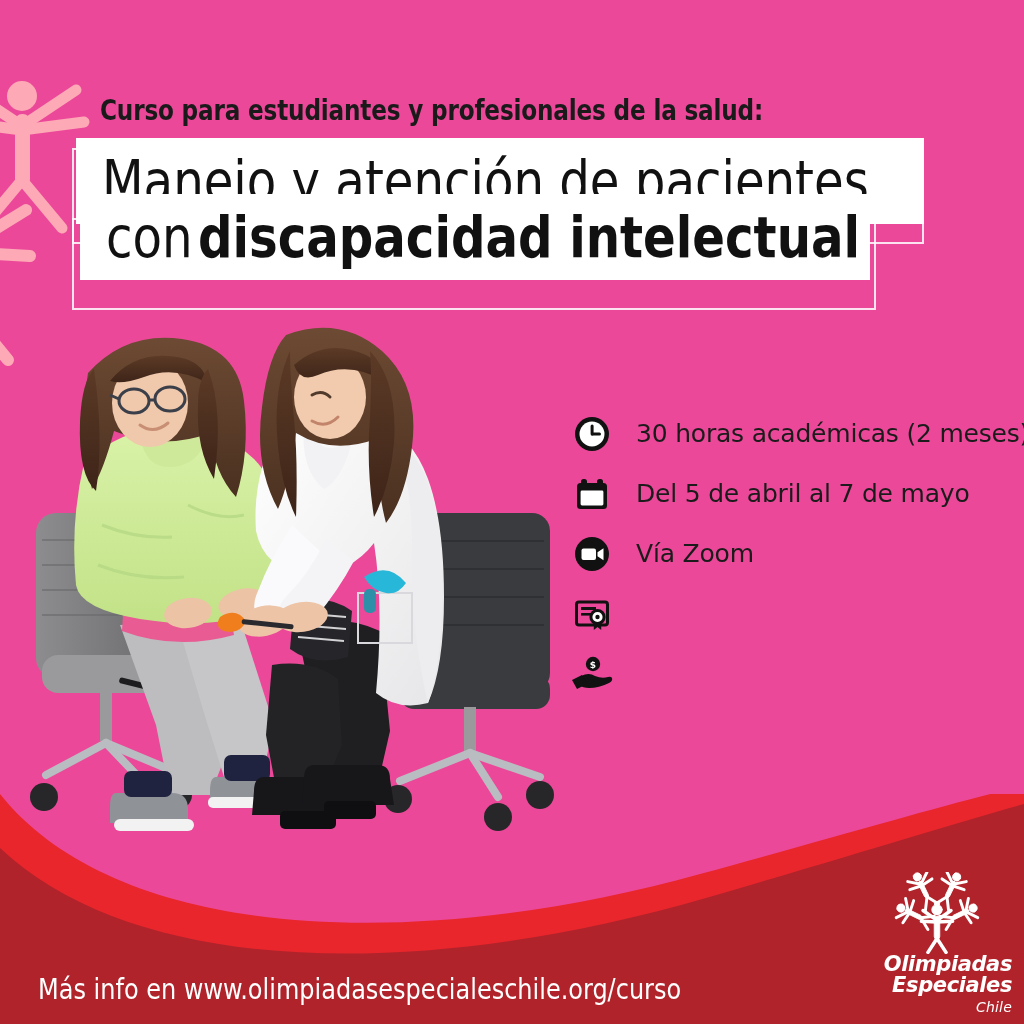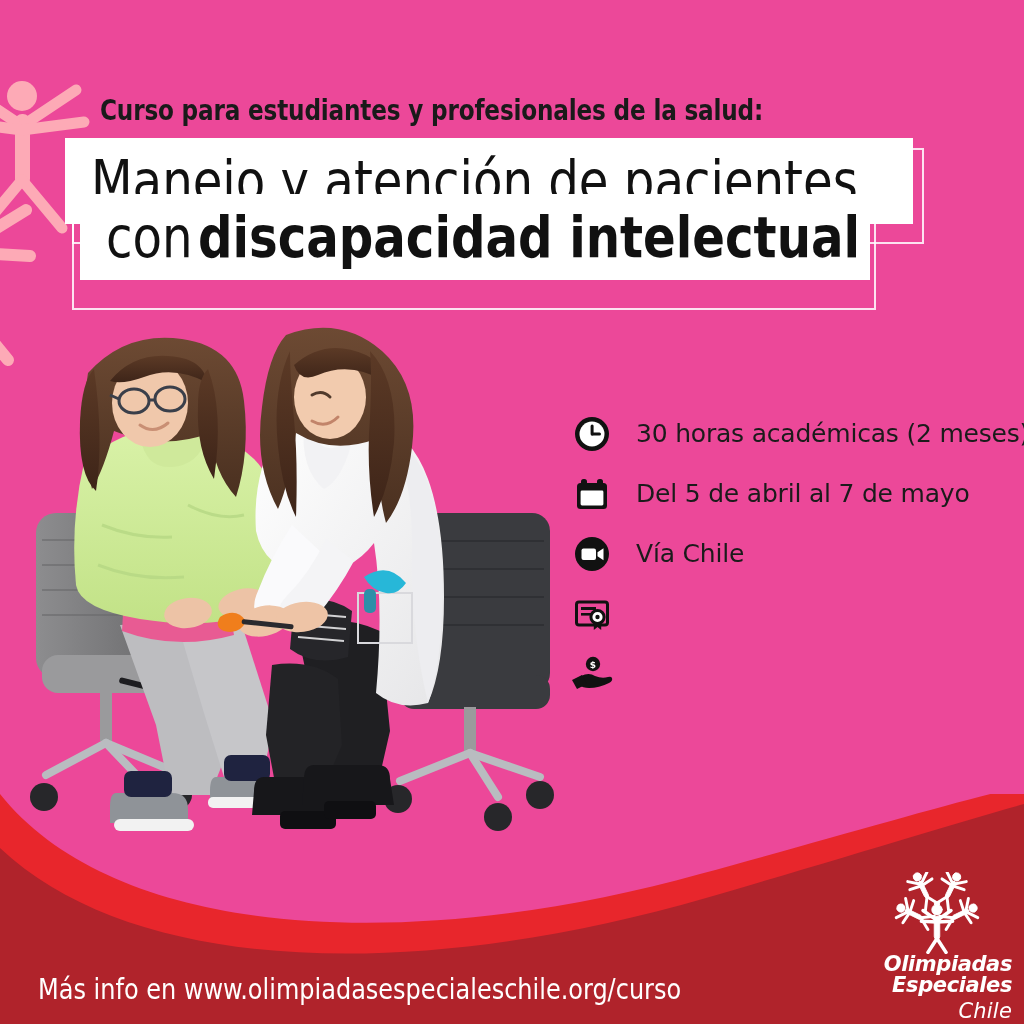--- a/index.html
+++ b/index.html
@@ -67,21 +67,21 @@
   .title-box{
     position:absolute;
     background:#ffffff;
     display:flex;
     align-items:center;
     padding:0 0 0 26px;
     box-sizing:border-box;
     white-space:nowrap;
     overflow:hidden;
   }
-  #title-box-1{ left:65px; top:138px; width:848px; height:86px; }
+  #title-box-1{ left:76px; top:138px; width:848px; height:86px; }
   #title-box-2{ left:80px; top:194px; width:790px; height:86px; }
 
   .title-line{
     font-family:"DejaVu Sans Condensed","Liberation Sans", sans-serif;
     font-size:57px;
     line-height:1;
     color:#111111;
     transform:scaleX(0.94);
     transform-origin:left center;
   }
@@ -142,21 +142,21 @@
     font-weight:bold;
     font-style:italic;
     font-size:21px;
     line-height:1.02;
     letter-spacing:-0.4px;
   }
   #logo-chile{
     color:#ffffff;
     font-family:"DejaVu Sans","Liberation Sans", sans-serif;
     font-style:italic;
-    font-size:21px;
+    font-size:14px;
     margin-top:2px;
     letter-spacing:0.2px;
   }
 </style>
 </head>
 <body>
 
 <div id="poster">
 
   <div class="watermark" id="wm-left">
@@ -399,21 +399,21 @@
     </div>
 
     <div class="info-row">
       <span class="info-icon">
         <svg width="40" height="40" viewBox="0 0 40 40" xmlns="http://www.w3.org/2000/svg" aria-hidden="true">
           <circle cx="20" cy="20" r="17" fill="#111"></circle>
           <rect x="9.5" y="14.5" width="14.5" height="11.5" rx="2" fill="#fff"></rect>
           <path d="M25.5 18.2 L31.5 14.2 L31.5 26.2 L25.5 22.2 Z" fill="#fff"></path>
         </svg>
       </span>
-      <span class="info-text">Vía Chile</span>
+      <span class="info-text">Vía Zoom</span>
     </div>
 
     <div class="info-row">
       <span class="info-icon">
         <svg width="40" height="40" viewBox="0 0 40 40" xmlns="http://www.w3.org/2000/svg" aria-hidden="true">
           <rect x="4.5" y="8" width="31" height="23" rx="2.5" fill="none" stroke="#111" stroke-width="3"></rect>
           <rect x="9" y="13" width="15" height="3" fill="#111"></rect>
           <rect x="9" y="19" width="10" height="2.6" fill="#111"></rect>
           <circle cx="25.5" cy="23" r="6.6" fill="#fff" stroke="#111" stroke-width="3"></circle>
           <path d="M21.8 28 L21.8 36 L25.5 33 L29.2 36 L29.2 28 Z" fill="#111"></path>

